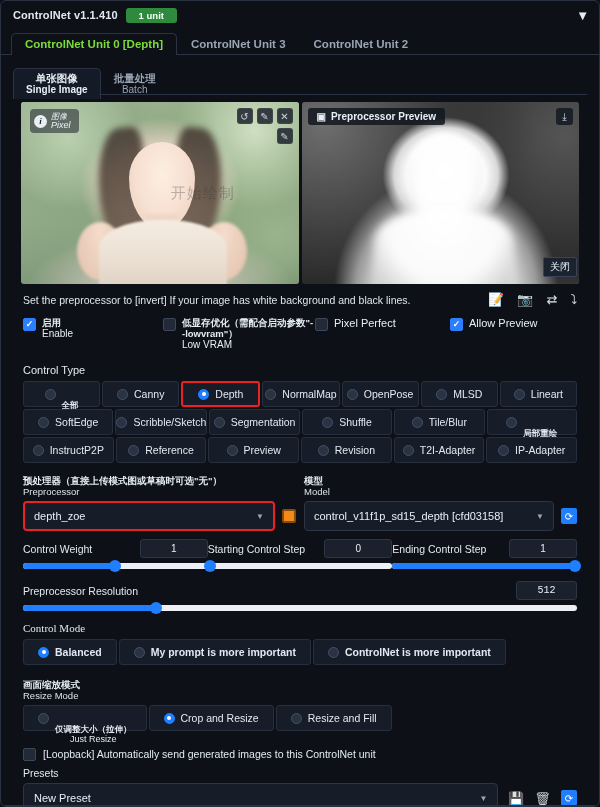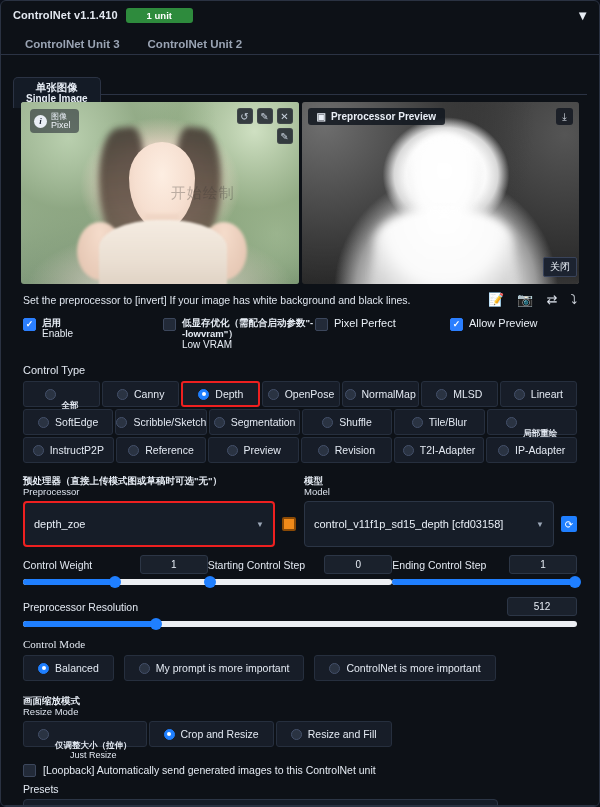--- a/index.html
+++ b/index.html
@@ -23,21 +23,21 @@
   .hdr {
     height: 28px;
     display: flex; align-items: center;
     padding: 0 10px 0 12px;
     gap: 8px;
   }
   .hdr-title { font-size: 11px; color: #e3e8f0; font-weight: 600; letter-spacing: .1px; }
   .unit-badge {
     background: #2e8b3d; color: #ffffff;
     font-size: 9.5px; font-weight: 700;
-    padding: 2px 21px; border-radius: 3px;
+    padding: 2px 13px; border-radius: 3px;
   }
   .hdr-spacer { flex: 1; }
   .caret-down {
     font-size: 13px; color: #e6ebf2; cursor: pointer; line-height: 1;
   }
 
   
   .tabs {
     display: flex; align-items: flex-end;
     padding: 0 10px;
@@ -67,21 +67,21 @@
     display: flex; align-items: flex-end;
     border-bottom: 1px solid #2b3344;
     margin: 0 2px;
     height: 32px;
   }
   .subtab {
     padding: 3px 12px 3px;
     text-align: center; cursor: pointer;
     border: 1px solid transparent; border-bottom: none;
     border-radius: 5px 5px 0 0;
-    position: relative; top: 14px;
+    position: relative; top: 5px;
     background: transparent;
   }
   .subtab.active { background: #141b26; border-color: #2b3344; }
   .subtab .cn { font-size: 10.5px; font-weight: 700; color: #e8eef6; display: block; line-height: 12px; }
   .subtab .en { font-size: 10px; font-weight: 700; color: #e8eef6; display: block; line-height: 12px; }
   .subtab:not(.active) .cn,
   .subtab:not(.active) .en { color: #98a3b3; font-weight: 400; }
   .subtab:not(.active) .cn { font-weight: 700; }
 
   
@@ -173,21 +173,21 @@
     background: rgba(35,40,50,.58);
     padding: 3px 8px 3px 4px; border-radius: 4px;
   }
   .info-dot {
     width: 13px; height: 13px; border-radius: 50%;
     background: #e9eef5; color: #1b2230;
     font-size: 9px; font-weight: 700; font-style: italic;
     display: flex; align-items: center; justify-content: center;
     font-family: "Liberation Serif", serif;
   }
-  .img-badge-txt { line-height: 9px; }
+  .img-badge-txt { line-height: 9px; font-style: italic; }
   .img-badge-txt .cn { font-size: 8px; color: #e6ebf3; display: block; }
   .img-badge-txt .en { font-size: 9px; color: #eef2f8; display: block; }
 
   .panel-tools {
     position: absolute; right: 6px; top: 6px;
     display: flex; gap: 4px;
   }
   .ptool {
     width: 16px; height: 16px; border-radius: 3px;
     background: rgba(28,33,43,.85);
@@ -283,30 +283,30 @@
   .radio.on { background: #1f7fff; border-color: #1f7fff; }
   .radio.on::after {
     content: ""; width: 4px; height: 4px; border-radius: 50%; background: #fff;
   }
   .ropt-lbl { font-size: 10.5px; color: #e3e9f2; white-space: nowrap; }
   .ropt-lbl.two { line-height: 10px; text-align: center; margin-top: 32px; }
   .ropt-lbl.two .cn { font-size: 8.5px; display: block; font-weight: 700; color: #e3e9f2; }
   .ropt-lbl.two .en { font-size: 9px; display: block; color: #e3e9f2; }
 
   .rrow.mode .ropt { flex: 0 0 auto; padding: 0 14px; }
-  .rrow.mode { gap: 10px; }
+  .rrow.mode { gap: 2px; font-weight: bold; }
   .rrow.resize .ropt { flex: 0 0 auto; padding: 0 14px; }
 
   
   .dd-row { display: flex; padding: 0 12px; gap: 8px; }
   .dd-col { flex: 1; min-width: 0; }
   .dd-wrap { display: flex; align-items: center; gap: 7px; }
   .dd {
     flex: 1; min-width: 0;
-    height: 46px; background: #161d28;
+    height: 30px; background: #161d28;
     border: 1px solid #2b3545; border-radius: 4px;
     display: flex; align-items: center;
     padding: 0 9px; cursor: pointer;
   }
   .dd.red { border: 2px solid #ee2020; }
   .dd-val {
     flex: 1; font-size: 11px; color: #e8eef6;
     overflow: hidden; text-overflow: ellipsis; white-space: nowrap;
   }
   .dd-caret { font-size: 8px; color: #9aa6b6; }
@@ -342,21 +342,21 @@
     position: absolute; left: 0; top: 0; bottom: 0;
     background: #1f7fff; border-radius: 3px;
   }
   .sl-thumb {
     position: absolute; top: 50%; transform: translate(-50%,-50%);
     width: 12px; height: 12px; border-radius: 50%;
     background: #1f7fff;
   }
 
   .sl-row.full { padding-top: 12px; }
-  .sl-row.full .sl-num { width: 70px; }
+  .sl-row.full .sl-num { width: 61px; font-family: Liberation Mono, monospace; }
 
   
   .loop-row { display: flex; align-items: center; gap: 7px; padding: 14px 12px 0; }
   .loop-lbl { font-size: 10.5px; color: #e4eaf2; }
 
   .presets-label { font-size: 10.5px; color: #e2e8f1; padding: 6px 12px 4px; }
   .preset-row { display: flex; align-items: center; gap: 10px; padding: 0 12px; }
   .preset-dd {
     flex: 1; height: 30px;
     background: #161d28; border: 1px solid #2b3545; border-radius: 4px;
@@ -375,30 +375,35 @@
 <div class="app">
 
   <div class="hdr">
     <span class="hdr-title">ControlNet v1.1.410</span>
     <span class="unit-badge">1 unit</span>
     <span class="hdr-spacer"></span>
     <span class="caret-down">▼</span>
   </div>
 
   <div class="tabs">
+    <div class="tab active">ControlNet Unit 0 [Depth]</div>
     <div class="tab">ControlNet Unit 3</div>
     <div class="tab">ControlNet Unit 2</div>
   </div>
 
   <div class="body">
 
     <div class="subtabs">
       <div class="subtab active">
         <span class="cn">单张图像</span>
         <span class="en">Single Image</span>
+      </div>
+      <div class="subtab">
+        <span class="cn">批量处理</span>
+        <span class="en">Batch</span>
       </div>
     </div>
 
     <div class="panels">
 
       <div class="panel">
         <div class="photo">
           <div class="hair-l"></div>
           <div class="hair-r"></div>
           <div class="shoulder-l"></div>
@@ -491,25 +496,25 @@
         <div class="ropt">
           <span class="radio"></span>
           <span class="ropt-lbl">Canny</span>
         </div>
         <div class="ropt sel-red">
           <span class="radio on"></span>
           <span class="ropt-lbl">Depth</span>
         </div>
         <div class="ropt">
           <span class="radio"></span>
+          <span class="ropt-lbl">NormalMap</span>
+        </div>
+        <div class="ropt">
+          <span class="radio"></span>
           <span class="ropt-lbl">OpenPose</span>
-        </div>
-        <div class="ropt">
-          <span class="radio"></span>
-          <span class="ropt-lbl">NormalMap</span>
         </div>
         <div class="ropt">
           <span class="radio"></span>
           <span class="ropt-lbl">MLSD</span>
         </div>
         <div class="ropt">
           <span class="radio"></span>
           <span class="ropt-lbl">Lineart</span>
         </div>
       </div>

